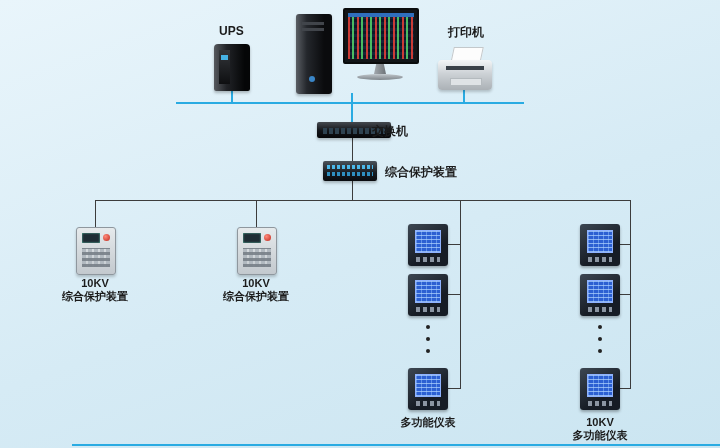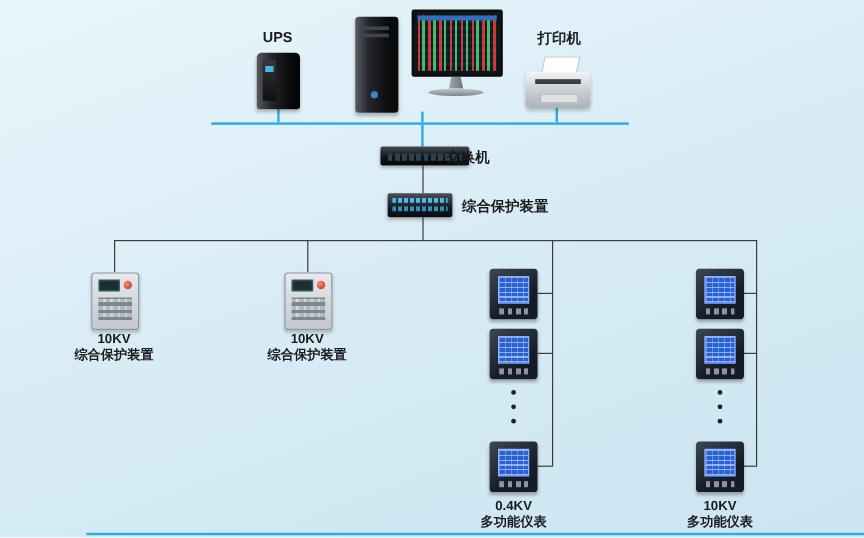--- a/index.html
+++ b/index.html
@@ -188,21 +188,20 @@
   <div class="dots" style="left:425px;top:325px;">
     <div class="dot"></div>
     <div class="dot"></div>
     <div class="dot"></div>
   </div>
   <div class="meter" style="left:408px;top:368px;">
     <div class="mt-screen"></div>
     <div class="mt-btns"></div>
   </div>
   <div class="lbl2" style="left:373px;top:416px;">
-    <div>0.4KV</div>
     <div>多功能仪表</div>
   </div>
 
   <div class="meter" style="left:580px;top:224px;">
     <div class="mt-screen"></div>
     <div class="mt-btns"></div>
   </div>
   <div class="meter" style="left:580px;top:274px;">
     <div class="mt-screen"></div>
     <div class="mt-btns"></div>

